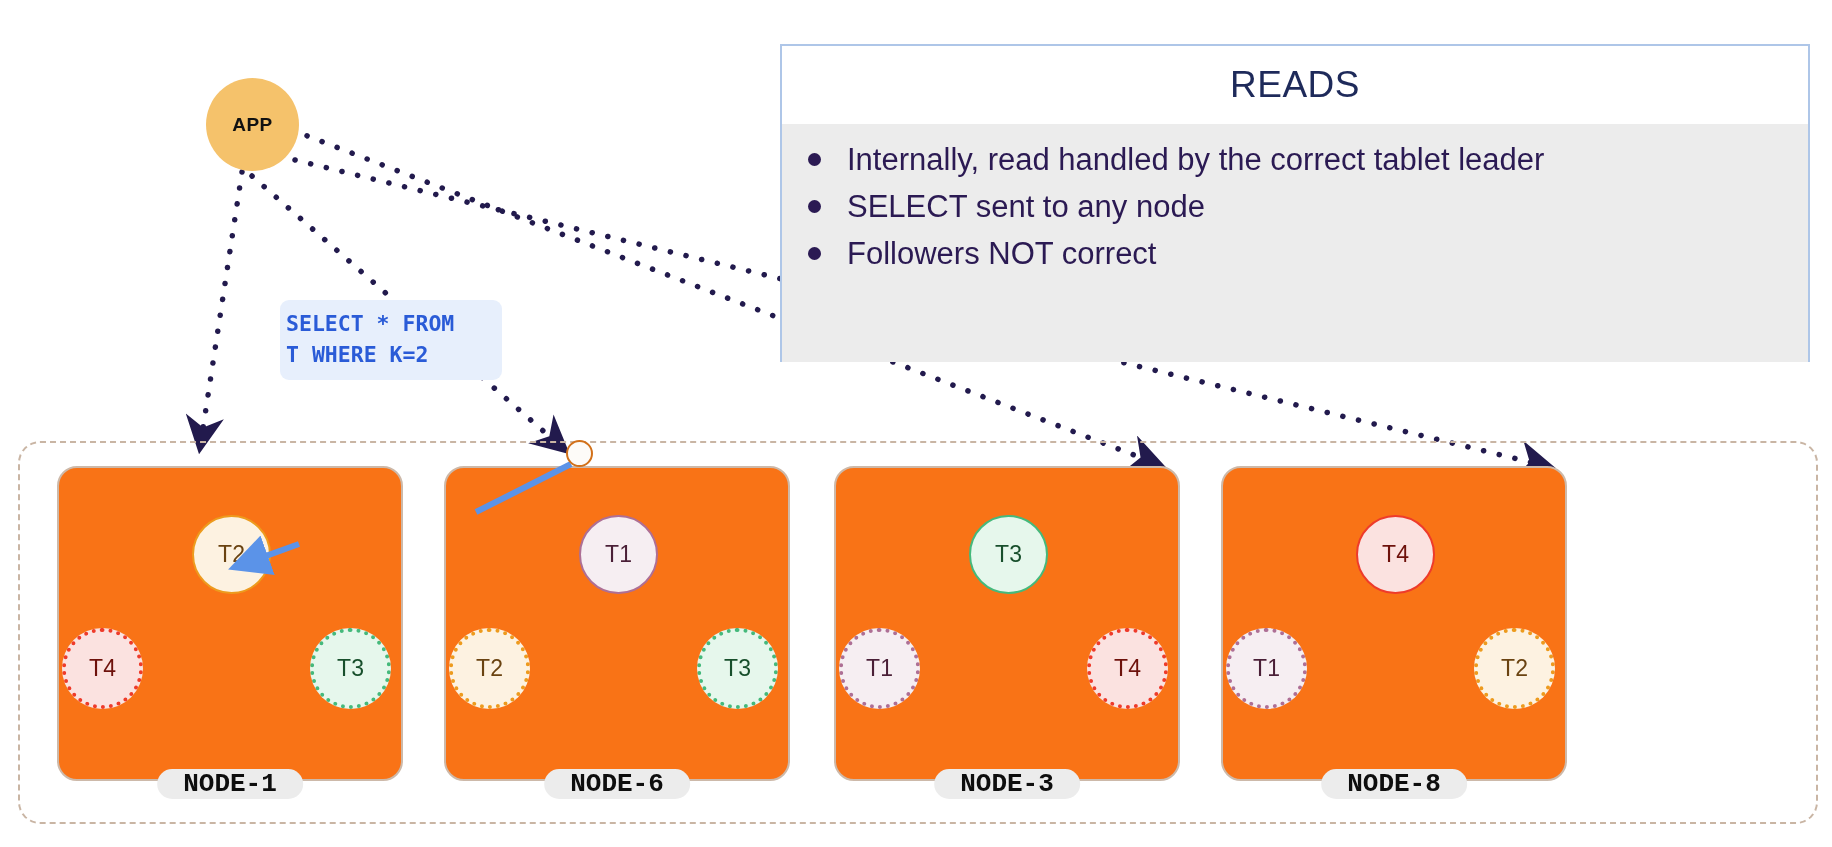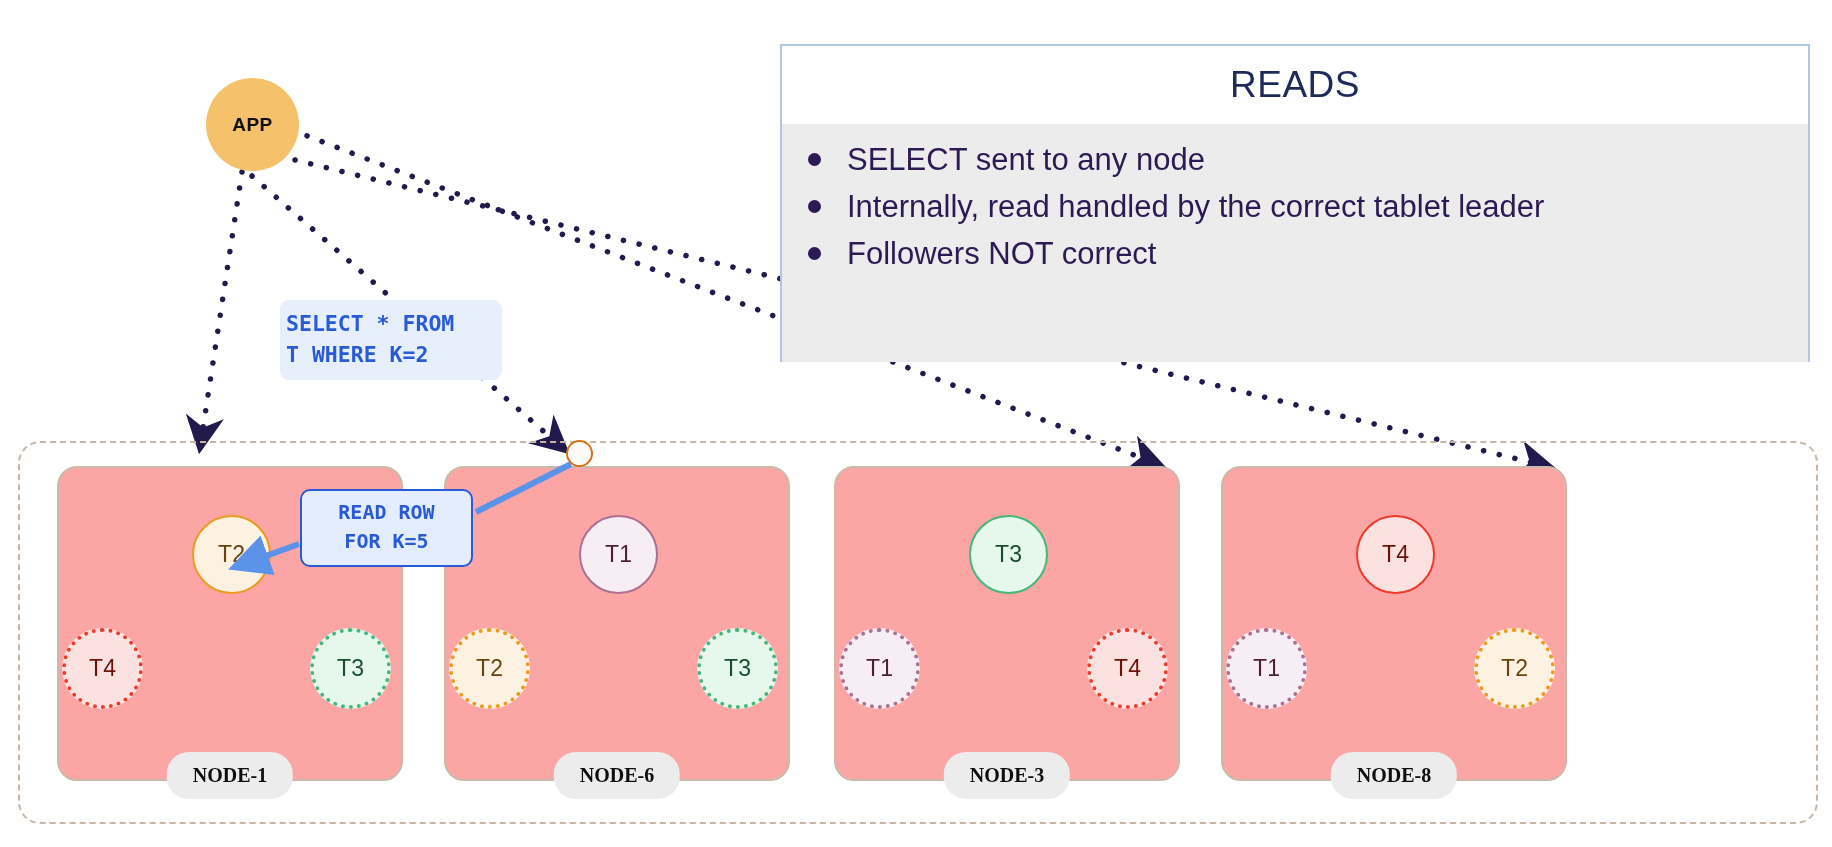--- a/index.html
+++ b/index.html
@@ -51,33 +51,33 @@
   }
 
   
   .cluster{
     position:absolute; left:18px; top:441px; width:1800px; height:383px;
     border:2.5px dashed #c9b5a4; border-radius:22px;
     box-sizing:border-box;
   }
   .node-box{
     position:absolute; top:466px; width:346px; height:315px;
-    background:#fca5a5; border:2px solid #cdb9a9; border-radius:20px;
+    background:#f97316; border:2px solid #cdb9a9; border-radius:20px;
     box-sizing:border-box;
   }
   #node-1{left:57px;}
   #node-2{left:444px;}
   #node-3{left:834px;}
   #node-4{left:1221px;}
 
   .node-pill{
     position:absolute; bottom:-20px; left:50%; transform:translateX(-50%);
-    background:#ececec; border-radius:22px; padding:12px 26px;
-    font-family:Liberation Serif, serif; font-weight:bold;
-    font-size:20px; color:#0e0e0e; letter-spacing:0px; white-space:nowrap;
+    background:#ececec; border-radius:22px; padding:0 26px;
+    font-family:Liberation Mono, monospace; font-weight:bold;
+    font-size:26px; color:#0e0e0e; letter-spacing:0px; white-space:nowrap;
   }
 
   .tablet{
     position:absolute; border-radius:50%;
     display:flex; align-items:center; justify-content:center;
     font-size:23px; box-sizing:border-box;
   }
   .tablet.leader{ width:79px;height:79px; border-style:solid; border-width:2.2px; }
   .tablet.follower{ width:81px;height:81px; border-style:dotted; border-width:4.5px; }
   .slot-top{ left:133px; top:47px; }
@@ -121,25 +121,25 @@
       <path d="M292,130 L1160,465"></path>
       <path d="M295,160 L1550,467"></path>
     </g>
   </svg>
 
   <div class="reads-panel">
     <div class="reads-title">READS</div>
     <div class="reads-body">
       <div class="reads-item">
         <span class="bullet"></span>
-        <span>SELECT sent to any node</span>
+        <span>Internally, read handled by the correct tablet leader</span>
       </div>
       <div class="reads-item">
         <span class="bullet"></span>
-        <span>Internally, read handled by the correct tablet leader</span>
+        <span>SELECT sent to any node</span>
       </div>
       <div class="reads-item">
         <span class="bullet"></span>
         <span>Followers NOT correct</span>
       </div>
     </div>
   </div>
 
   <div class="app-node">
     <span>APP</span>
@@ -209,18 +209,14 @@
       <marker id="bh" viewBox="0 0 12 12" refX="9" refY="6" markerWidth="7" markerHeight="7" orient="auto-start-reverse">
         <path d="M0,0 L12,6 L0,12 Z" fill="#5B93E8"></path>
       </marker>
     </defs>
     <path d="M571,464 L476,512" stroke="#5B93E8" stroke-width="6" fill="none"></path>
     <path d="M299,544 L238,566" stroke="#5B93E8" stroke-width="6" fill="none" marker-end="url(#bh)"></path>
   </svg>
 
   <div class="conn-dot"></div>
 
-  <div class="read-callout">
-    <div>READ ROW</div>
-    <div>FOR K=5</div>
-  </div>
 
 </div>
 
 </body></html>

